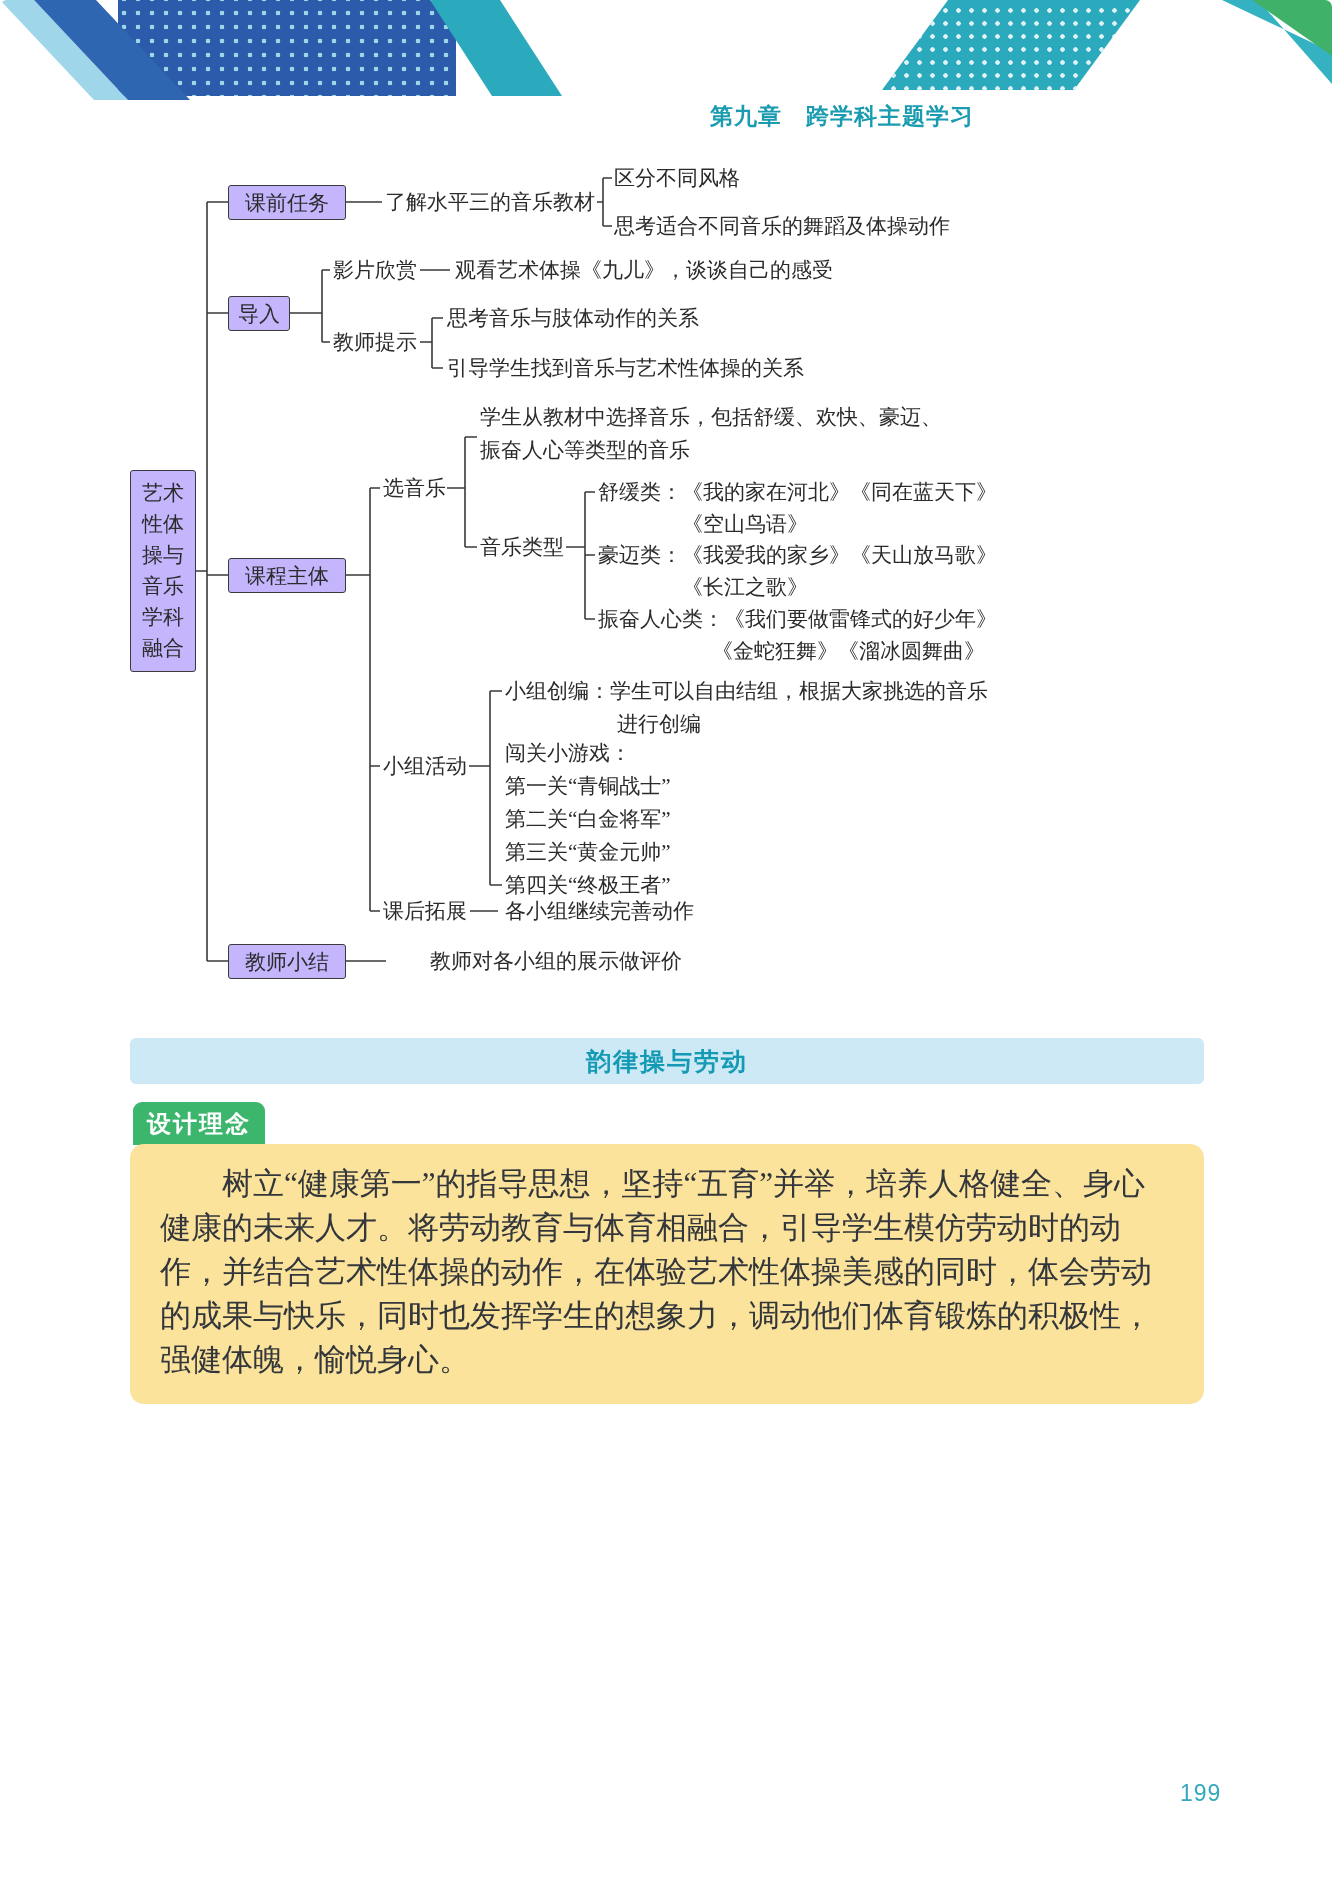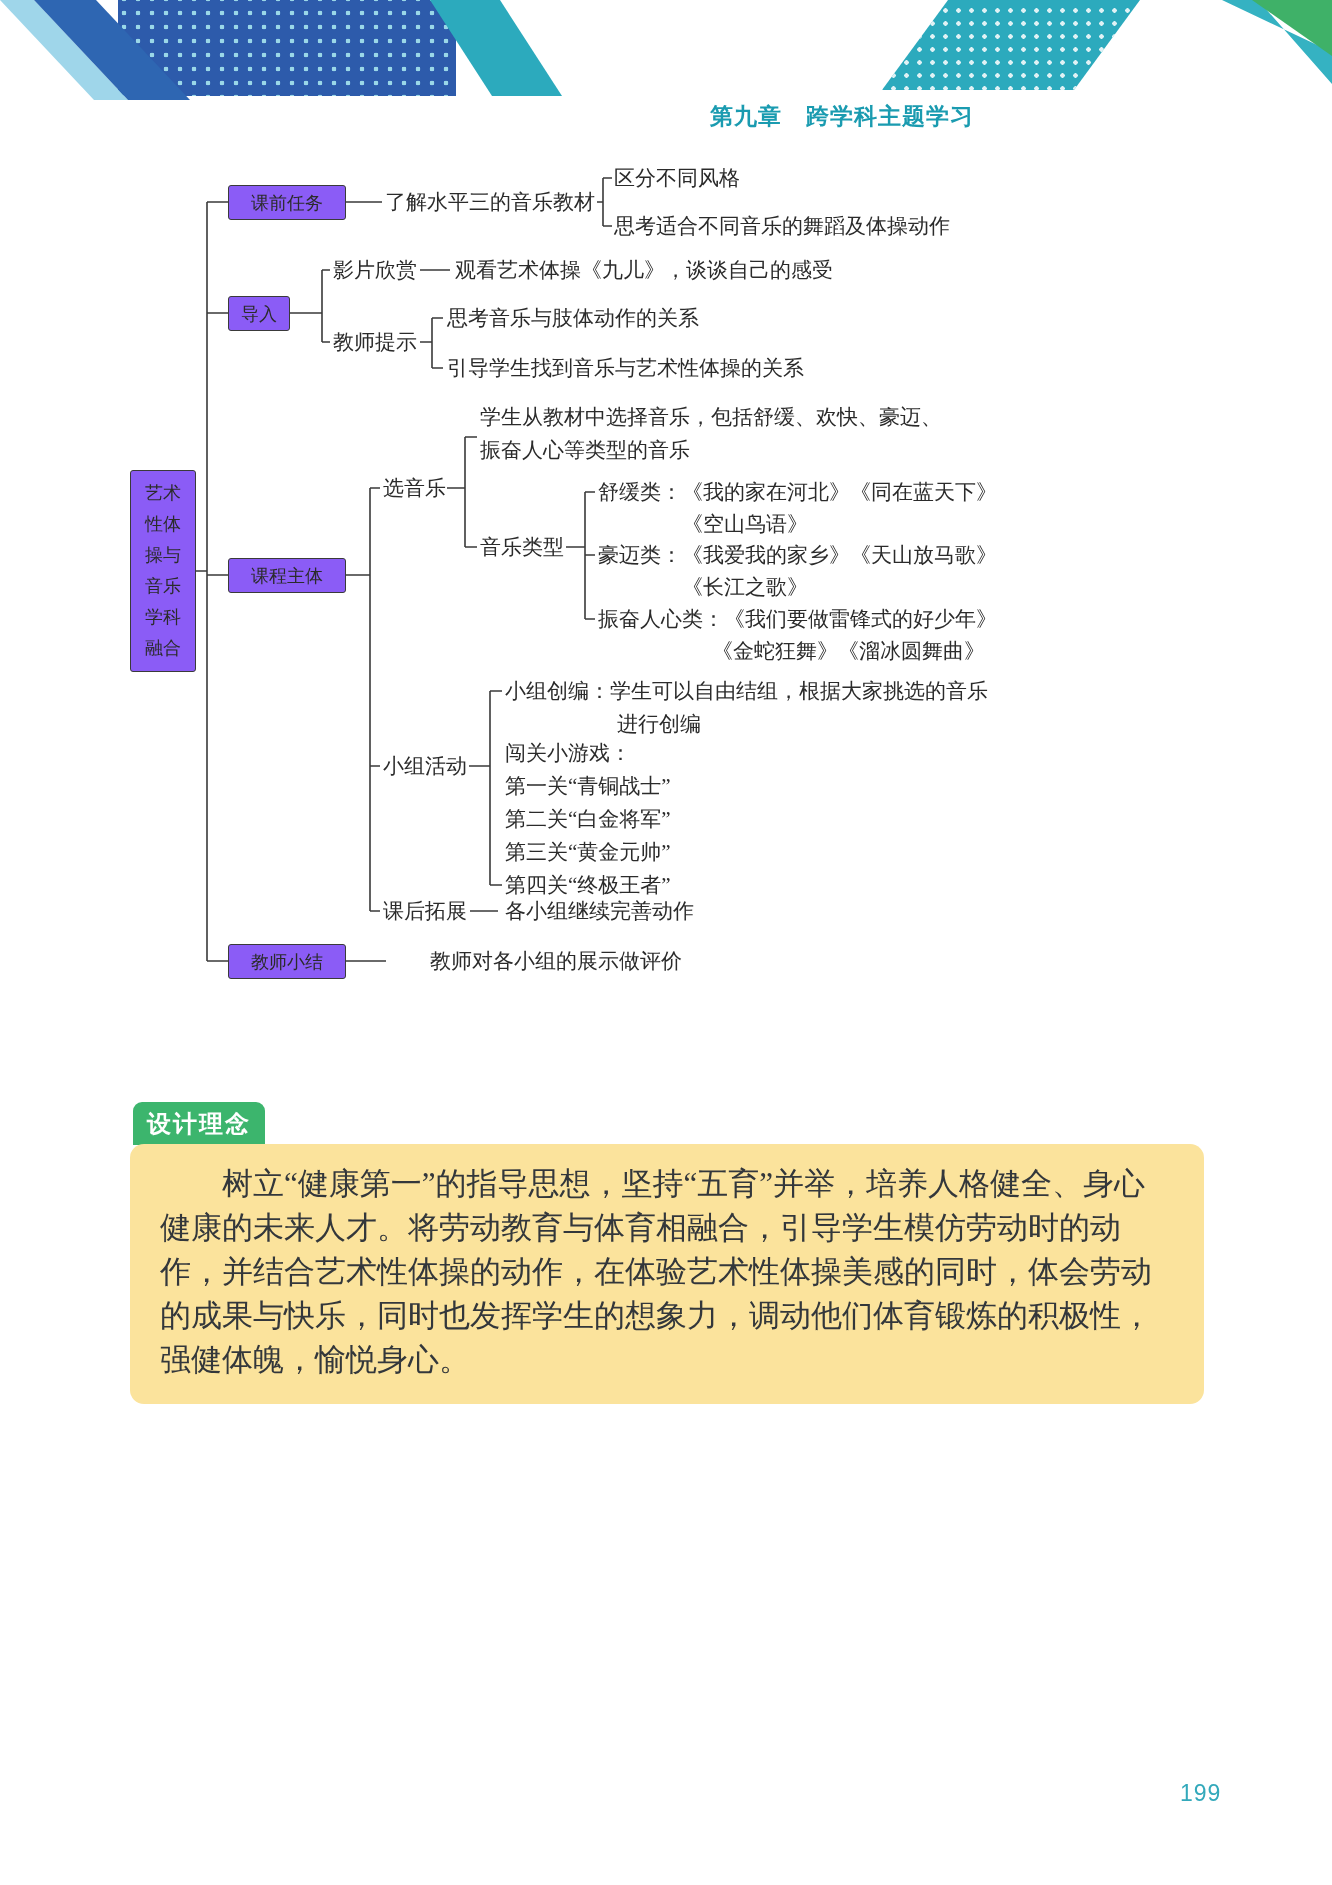--- a/index.html
+++ b/index.html
@@ -1,19 +1,19 @@
 <!DOCTYPE html>
 <html><head>
 <meta charset="utf-8">
 <style>
   * { margin:0; padding:0; box-sizing:border-box; }
   html,body { background:#ffffff; }
   .page {
     position:relative; width:1332px; height:1885px; background:#ffffff;
-    overflow:hidden; font-family:"Liberation Serif","DejaVu Serif",serif; color:#2b2b2b;
+    overflow:hidden; font-family:"Liberation Serif","DejaVu Serif",serif; color:#2b2b2b;border-radius:7px;
   }
   
   .deco { position:absolute; top:0; left:0; width:1332px; height:100px; }
   .deco > div { position:absolute; top:0; left:0; width:100%; height:100%; }
   .d-rect {
     background-color:#2d5bab;
     background-image:radial-gradient(circle, rgba(160,222,235,0.95) 2.1px, transparent 2.6px);
     background-size:14px 14px; background-position:5px 6px;
     clip-path:polygon(118px 0, 456px 0, 456px 96px, 118px 96px);
   }
@@ -34,21 +34,21 @@
     font-family:"Liberation Sans","DejaVu Sans",sans-serif;
     font-size:23px; font-weight:bold; color:#1a9bb0; letter-spacing:1px; white-space:nowrap;
   }
 
   
   .mindmap-svg { position:absolute; left:0; top:0; width:1332px; height:1000px; pointer-events:none; }
   .t { position:absolute; font-size:21px; line-height:26px; white-space:nowrap; color:#2b2b2b; }
   .node-box {
     position:absolute; border:1.5px solid #3a3a3a; border-radius:3px;
     display:flex; align-items:center; justify-content:center;
-    font-size:18px; color:#2b2b2b; background:#8b5cf6; text-align:center;
+    font-size:21px; color:#2b2b2b; background:#c4b5fd; text-align:center;
   }
   .root-box {
     line-height:31px; word-break:break-all; padding:0 11px; text-align:center;
   }
 
   
   .banner {
     position:absolute; left:130px; top:1038px; width:1074px; height:46px;
     background:#cde9f5; border-radius:6px;
     display:flex; align-items:center; justify-content:center;
@@ -145,19 +145,20 @@
     <div class="t" style="left:505px; top:839px;">第三关“黄金元帅”</div>
     <div class="t" style="left:505px; top:872px;">第四关“终极王者”</div>
 
     <div class="t" style="left:383px; top:898px;">课后拓展</div>
     <div class="t" style="left:505px; top:898px;">各小组继续完善动作</div>
 
     <div class="node-box" style="left:228px; top:944px; width:118px; height:35px;">教师小结</div>
     <div class="t" style="left:390px; top:948px;margin-left:40px;">教师对各小组的展示做评价</div>
   </div>
 
+  <div class="banner">韵律操与劳动</div>
 
   <div class="concept-tab">设计理念</div>
   <div class="concept-box">树立“健康第一”的指导思想，坚持“五育”并举，培养人格健全、身心健康的未来人才。将劳动教育与体育相融合，引导学生模仿劳动时的动作，并结合艺术性体操的动作，在体验艺术性体操美感的同时，体会劳动的成果与快乐，同时也发挥学生的想象力，调动他们体育锻炼的积极性，强健体魄，愉悦身心。</div>
 
   <div class="page-number">199</div>
 
 </div>
 
 </body></html>

